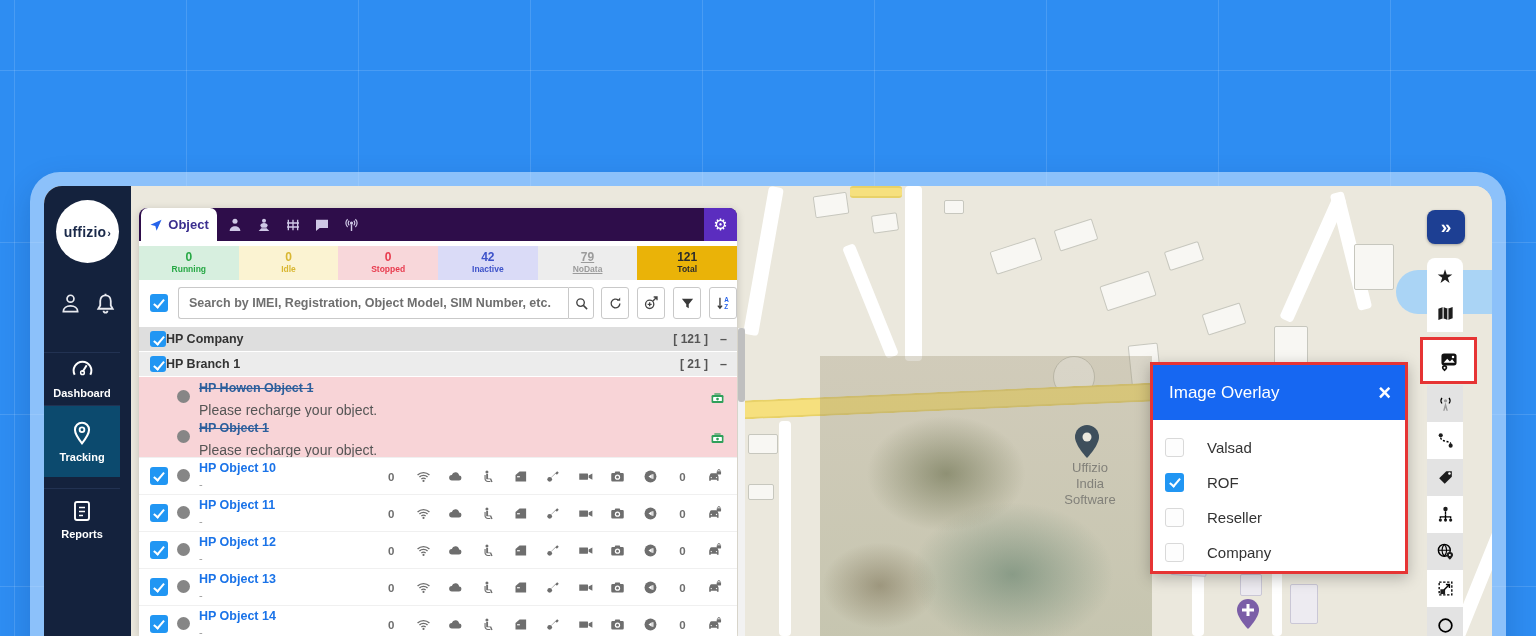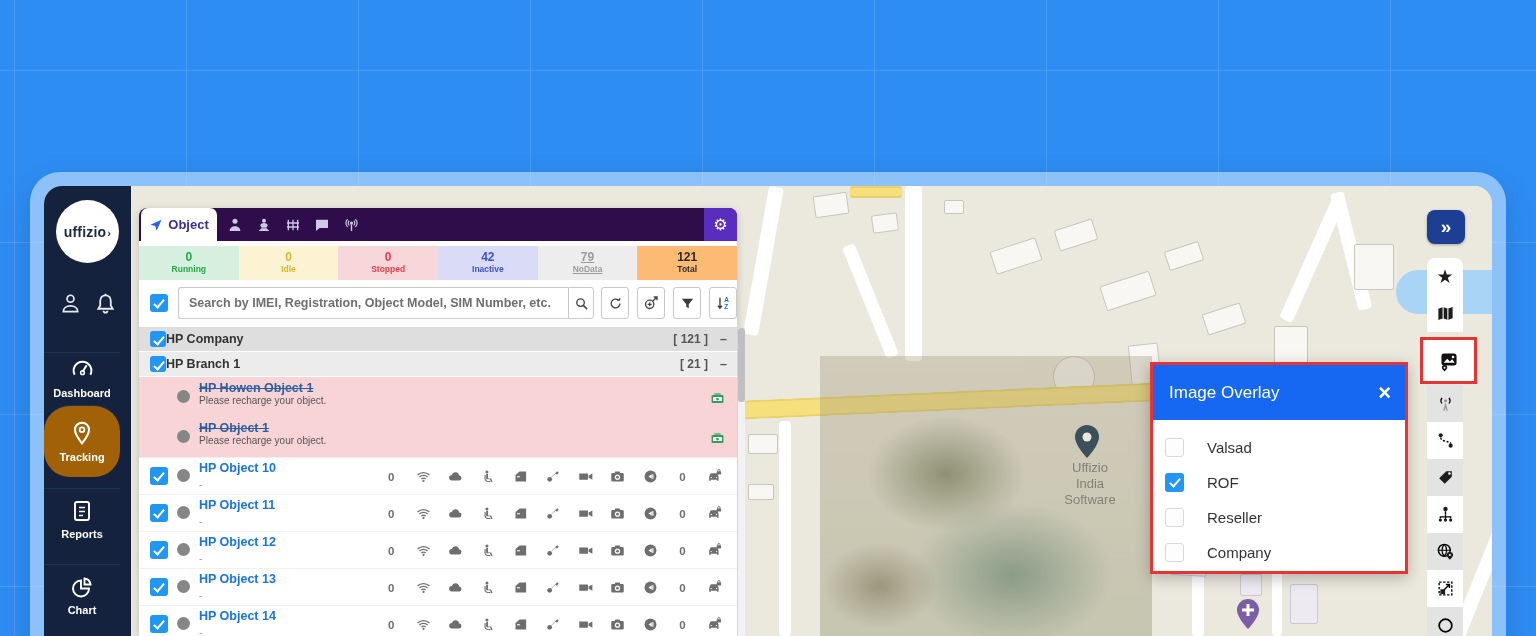--- a/index.html
+++ b/index.html
@@ -45,21 +45,21 @@
   .sidebar { position:absolute; left:0; top:0; width:87px; height:100%;
     background:#14223d; color:#eef1f7; }
   .logo { position:absolute; left:12px; top:14px; width:63px; height:63px; border-radius:50%;
     background:#fff; color:#1b2a4a; display:flex; align-items:center; justify-content:center;
     font-weight:bold; font-size:14px; letter-spacing:.2px; }
   .logo span::after { content:"\203A"; font-size:11px; margin-left:1px; }
   .side-icons { position:absolute; left:0; top:106px; width:87px; display:flex; justify-content:center; gap:12px; }
   .navitem { position:absolute; left:0; width:76px; display:flex; flex-direction:column;
     align-items:center; justify-content:center; gap:5px; font-size:11px; font-weight:bold;
     color:#ffffff; border-top:1px solid #223252; }
-  .navitem.active { background:#a16207;border-radius:26px; }
+  .navitem.active { background:#0c4a6e; }
 
   
   .panel { position:absolute; left:95px; top:22px; width:598px; height:428px;
     background:#fff; border-radius:8px 8px 0 0; box-shadow:0 2px 8px rgba(0,0,0,.18); }
   .pheader { position:relative; height:33px; background:#2e0d4a; border-radius:8px 8px 0 0; }
   .tab-active { position:absolute; left:2px; top:0; width:76px; height:33px; background:#fff;
     border-radius:7px 7px 0 0; display:flex; align-items:center; justify-content:center; gap:5px;
     color:#3b2f8f; font-weight:bold; font-size:13px; }
   .tabicons { position:absolute; left:88px; top:0; height:33px; display:flex; align-items:center; gap:13px; }
   .gearbtn { position:absolute; right:0; top:0; width:33px; height:33px; background:#5b2dbf;
@@ -67,21 +67,21 @@
     color:#fff; font-family:"DejaVu Sans", sans-serif; font-size:16px; }
   .counters { display:flex; height:34px; margin-top:5px; }
   .counter { flex:1; display:flex; flex-direction:column; align-items:center; justify-content:center; line-height:1.15; }
   .counter .v { font-size:12px; font-weight:bold; }
   .counter .l { font-size:8.5px; font-weight:bold; }
   .c0 { background:#d7efdf; color:#27a845; }
   .c1 { background:#fbf3d2; color:#d9b732; }
   .c2 { background:#f8d7da; color:#e83b4e; }
   .c3 { background:#dadbf7; color:#3d52c9; }
   .c4 { background:#ededed; color:#9b9b9b;text-decoration:underline; }
-  .c5 { background:#fdba74; color:#2b2b2b; }
+  .c5 { background:#eab308; color:#2b2b2b; }
   .searchrow { position:relative; height:32px; margin:7px 0 0 0; }
   .cb { width:18px; height:18px; border-radius:3px; display:inline-block; position:relative; flex:none; }
   .cb.on { background:#2196f3; }
   .cb.on::after { content:""; position:absolute; left:6px; top:2.5px; width:4px; height:9px;
     border:solid #fff; border-width:0 2px 2px 0; transform:rotate(40deg); }
   .cb.off { background:#fdfdfd; border:1px solid #d9d9d9; }
   .searchrow .cb { position:absolute; left:11px; top:7px; }
   .sinput { position:absolute; left:39px; top:0; width:390px; height:32px; border:1px solid #c9c9c9;
     border-right:none; border-radius:3px 0 0 3px; padding:0 10px; font-size:12.5px; font-weight:bold;
     color:#333; font-family:"Liberation Sans", sans-serif; outline:none; }
@@ -93,21 +93,21 @@
   .list { margin-top:8px; }
   .grouprow { height:24px; display:flex; align-items:center; padding:0 10px 0 11px;
     font-size:12.5px; font-weight:bold; color:#333; margin-bottom:1px; }
   .g1 { background:#dedede; } .g2 { background:#ececec; }
   .grouprow .count { margin-left:auto; color:#555; font-size:12px; }
   .grouprow .minus { color:#555; font-weight:bold; margin-left:12px; }
   .alertrow { height:40px; background:#f8d4d7; position:relative; padding:4px 0 0 60px; }
   .alertrow .dot { position:absolute; left:38px; top:13px; }
   .dot { width:13px; height:13px; background:#868686; border-radius:50%; display:inline-block; }
   .aname { font-size:12.5px; font-weight:bold; color:#2d5f9c; text-decoration:line-through; }
-  .amsg { font-size:10px; color:#555; margin-top:0; }
+  .amsg { font-size:14px; color:#555; margin-top:7px; }
   .walleticon { position:absolute; right:12px; top:14px; }
   .objrow { height:37px; position:relative; border-top:1px solid #f0f0f0; background:#fff; }
   .objrow .cb { position:absolute; left:11px; top:9px; }
   .objrow .dot { position:absolute; left:38px; top:11px; }
   .oname { position:absolute; left:60px; top:3px; font-size:12.5px; font-weight:bold; color:#1a73e8; }
   .osub { position:absolute; left:60px; top:20px; font-size:11px; color:#999; }
   .icostrip { position:absolute; right:6px; top:0; height:37px; width:356px; display:flex; align-items:center; }
   .icostrip .cell { width:32.4px; display:flex; align-items:center; justify-content:center;
     color:#6e6e6e; font-size:11.5px; font-weight:bold; }
   .ic { width:15px; height:15px; fill:#6e6e6e; }
@@ -391,26 +391,20 @@
           <use href="#i-trackpin"></use>
         </svg>
       <span>Tracking</span>
     </div>
     <div class="navitem" style="top:302px; height:62px;">
       <svg style="width:24px;height:24px;color:#fff" viewBox="0 0 24 24">
           <use href="#i-reports"></use>
         </svg>
       <span>Reports</span>
     </div>
-    <div class="navitem" style="top:378px; height:62px;">
-      <svg style="width:24px;height:24px;color:#fff" viewBox="0 0 24 24">
-          <use href="#i-pie"></use>
-        </svg>
-      <span>Chart</span>
-    </div>
   </aside>
 
   <section class="panel">
     <div class="pheader">
       <div class="tab-active">
         <svg style="width:14px;height:14px;fill:#2563eb" viewBox="0 0 24 24">
             <use href="#i-navarrow"></use>
           </svg>
         <span>Object</span>
       </div>

